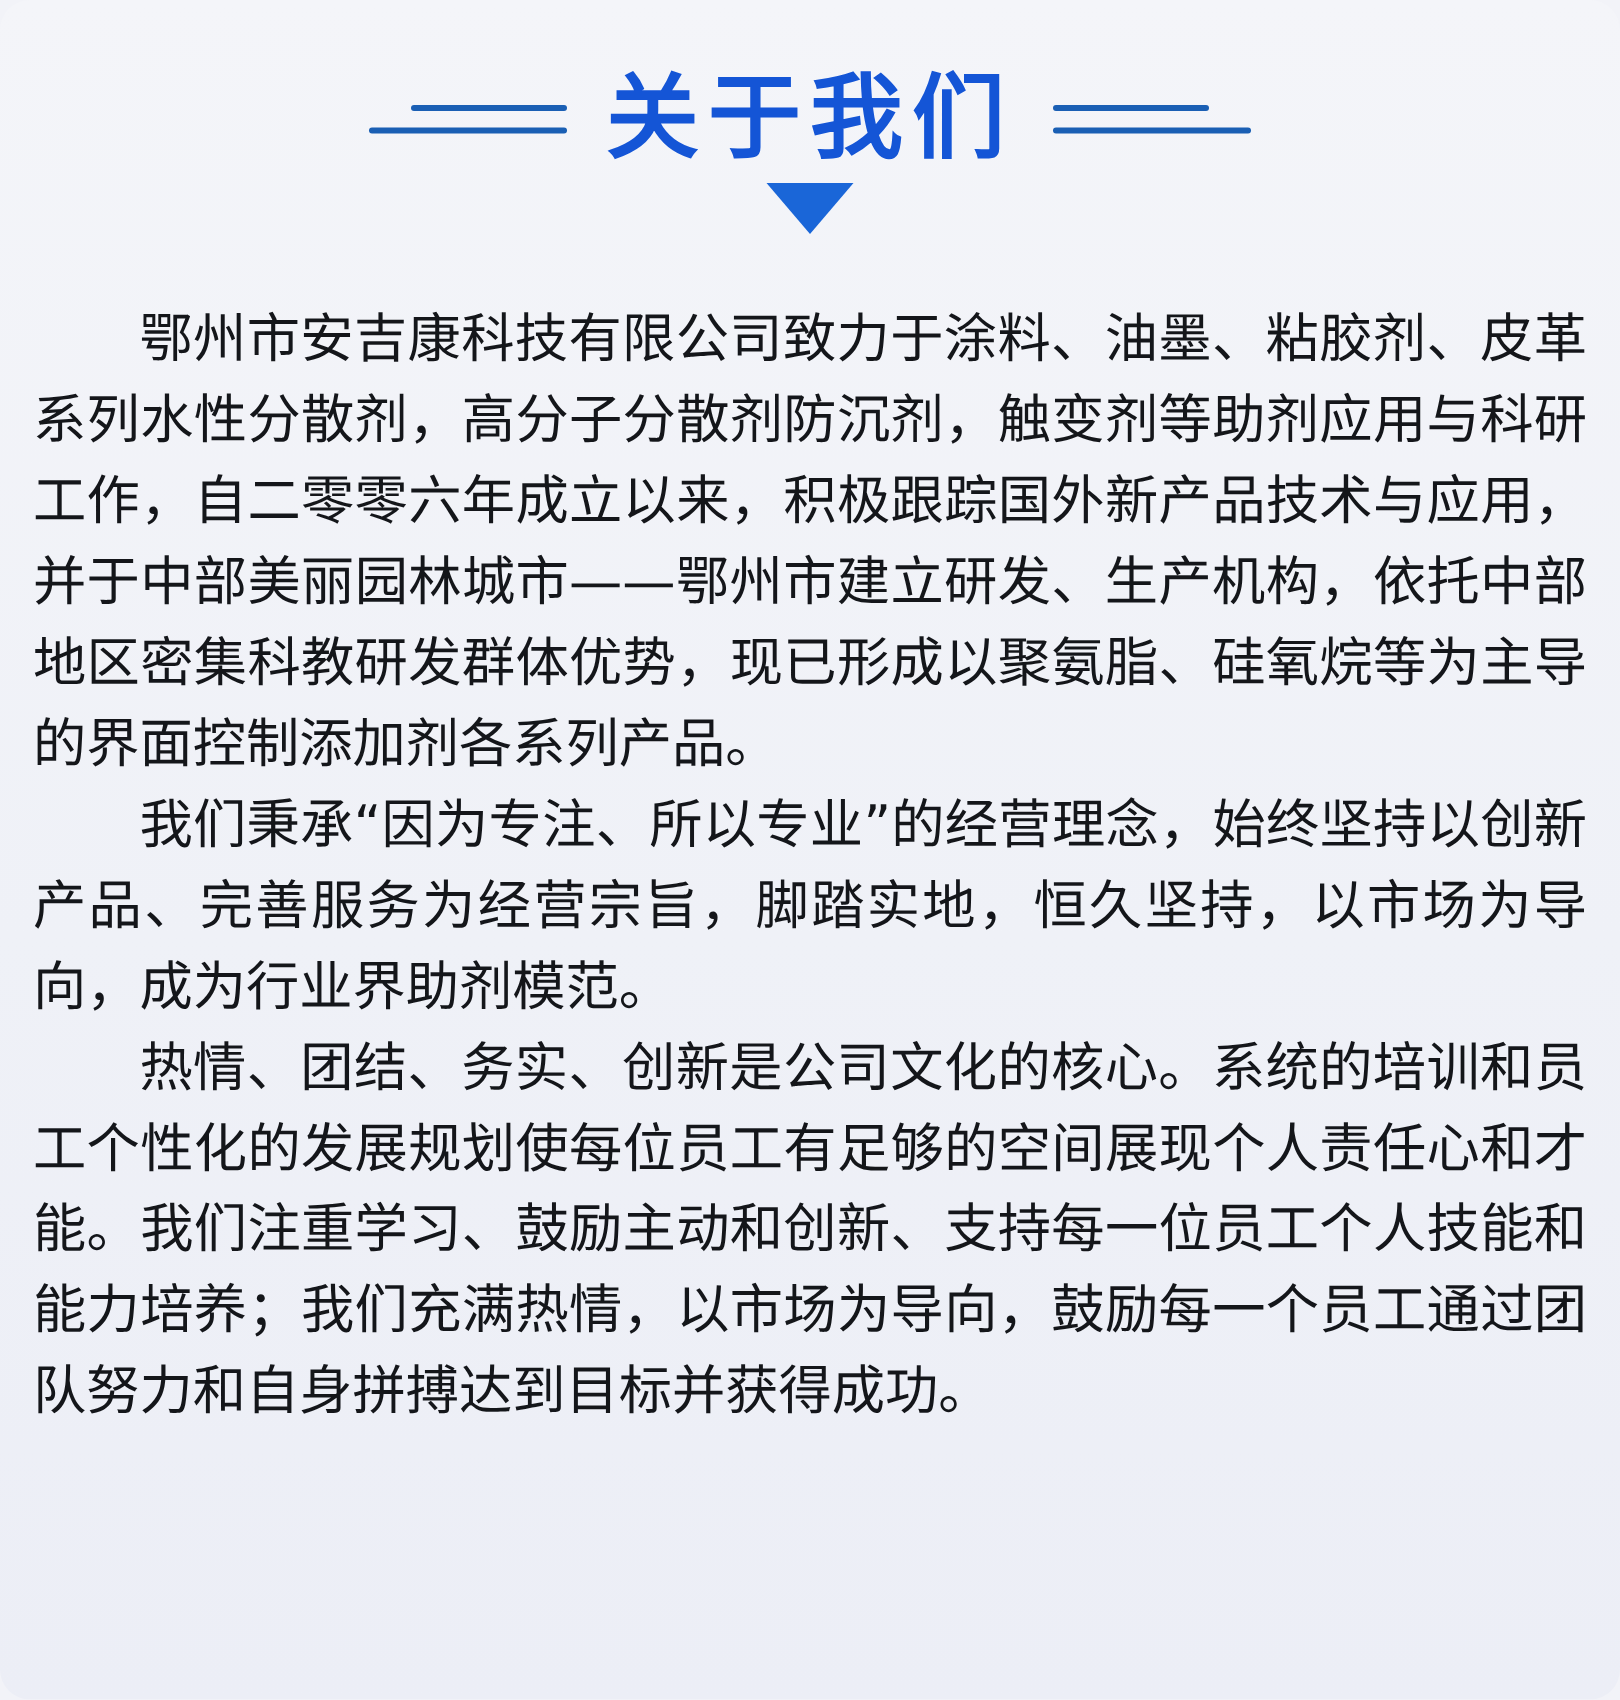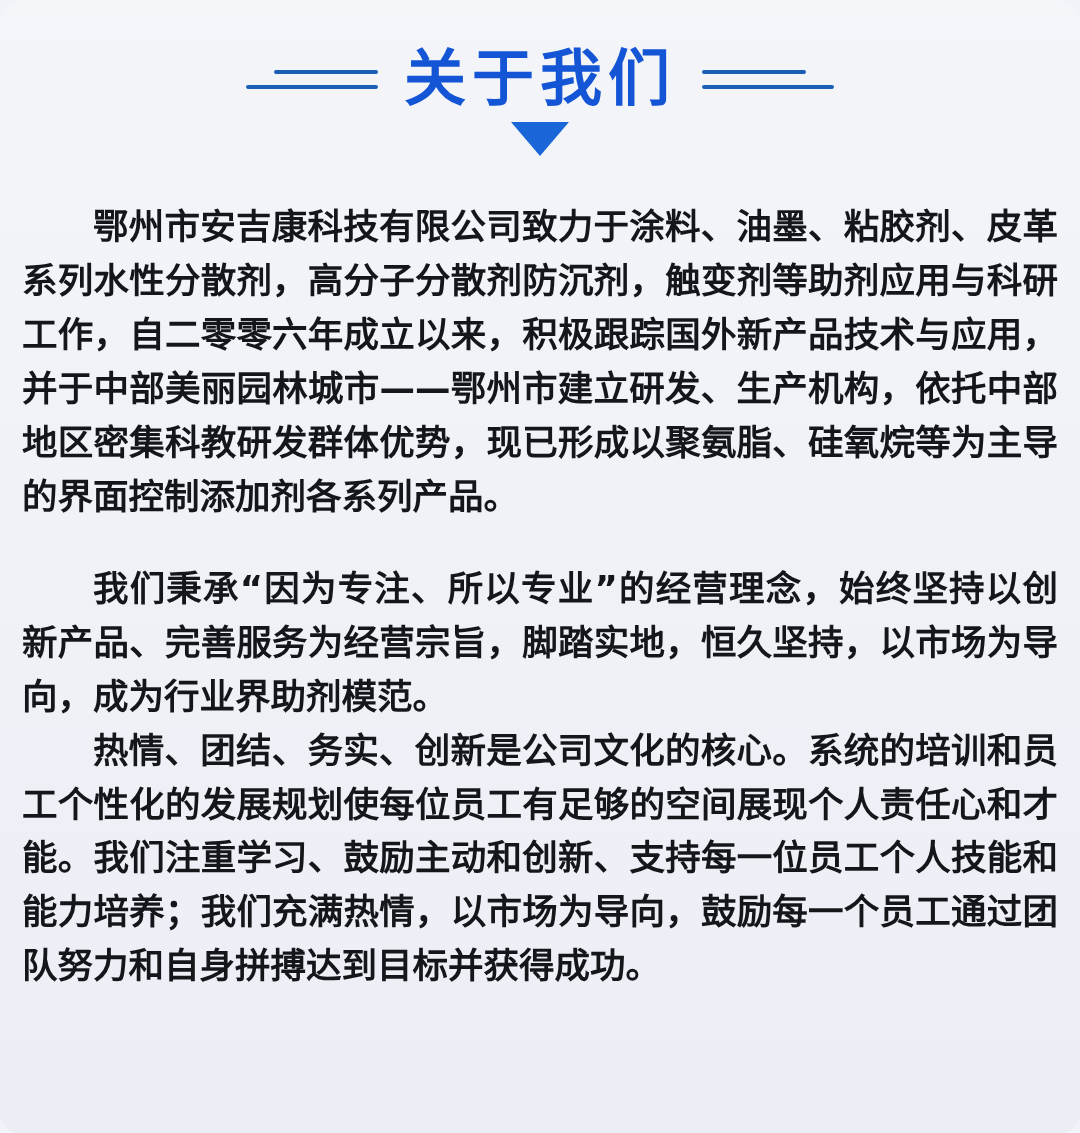--- a/index.html
+++ b/index.html
@@ -81,27 +81,25 @@
     color: #14161a;
     font-family: "DejaVu Sans", sans-serif;
     font-size: 35.5px;
     line-height: 1.52;
     text-align: justify;
     text-justify: inter-ideograph;
   }
   .para {
     margin: 0;
     text-indent: 2em;
-    font-weight: bold;
   }
   .para + .para {
     margin-top: 0;
   }
   .para.gap {
-    margin-top: 38px;
   }
 </style>
 </head>
 <body>
 
 <div class="page">
 
   <div class="header">
     <div class="rule-group left">
       <div class="line short"></div>

